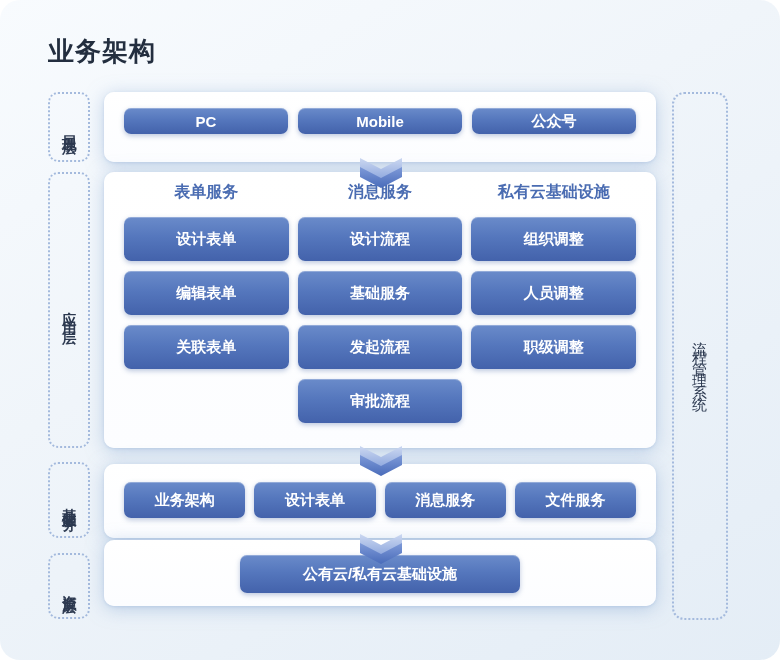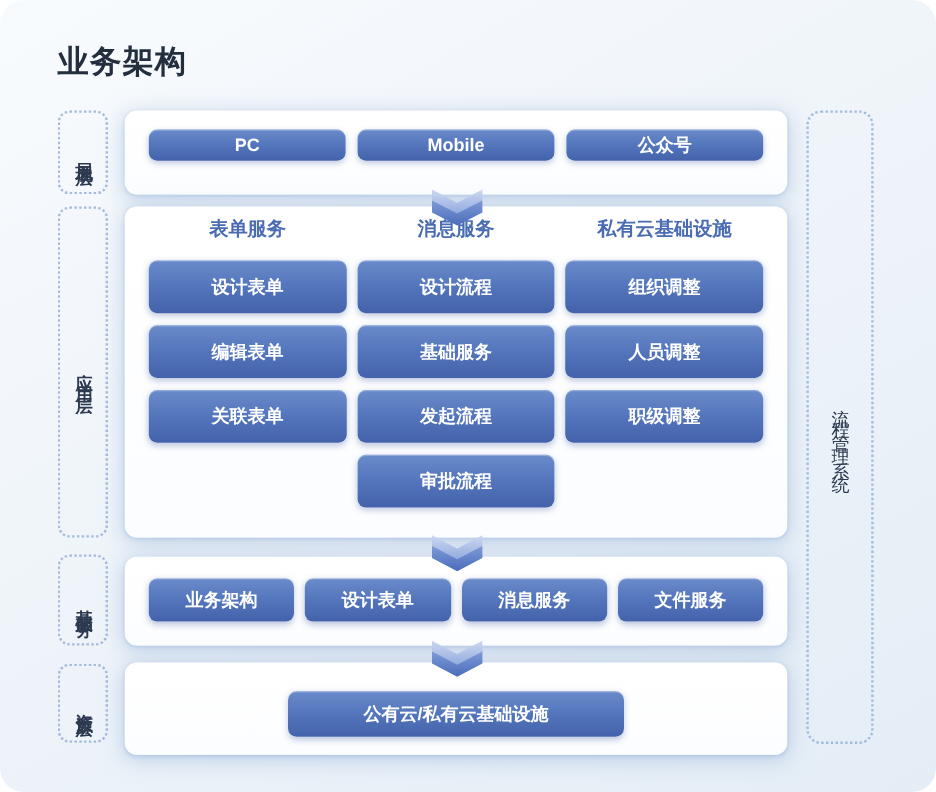--- a/index.html
+++ b/index.html
@@ -33,21 +33,21 @@
   
   .card {
     position:absolute; left:104px; width:552px; box-sizing:border-box;
     background:linear-gradient(180deg,#ffffff 0%,#fcfdff 100%);
     border-radius:10px;
     box-shadow:0 3px 18px rgba(147,176,215,.55), 0 1px 3px rgba(147,176,215,.35);
   }
   #card-presentation { top:92px;  height:70px;  display:flex; gap:10px; padding:16px 20px; }
   #card-application  { top:172px; height:276px; display:flex; gap:9px;  padding:8px 20px; }
   #card-basic        { top:464px; height:74px;  display:flex; gap:9px;  padding:18px 20px; align-items:flex-start; }
-  #card-resources    { top:552px; height:77px;  display:flex; justify-content:center; padding:15px 0;align-items:flex-end; }
+  #card-resources    { top:540px; height:66px;  display:flex; justify-content:center; padding:15px 0; }
   
   .btn {
     display:flex; align-items:center; justify-content:center;
     border-radius:7px; color:#ffffff; font-size:15px; font-weight:600;
     background:linear-gradient(180deg,#6a8bca 0%,#5577bd 45%,#4362ab 100%);
     box-shadow:0 2px 5px rgba(70,100,160,.35), inset 0 1px 0 rgba(255,255,255,.28);
     box-sizing:border-box; white-space:nowrap;
   }
   #card-presentation .btn { flex:1; height:26px; }
   #card-basic .btn { flex:1; height:36px; }

